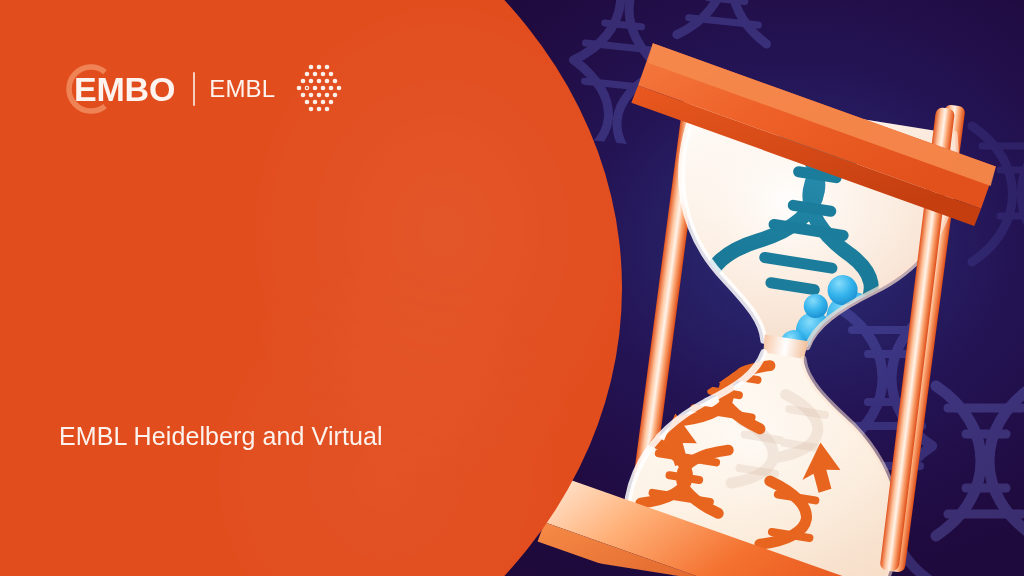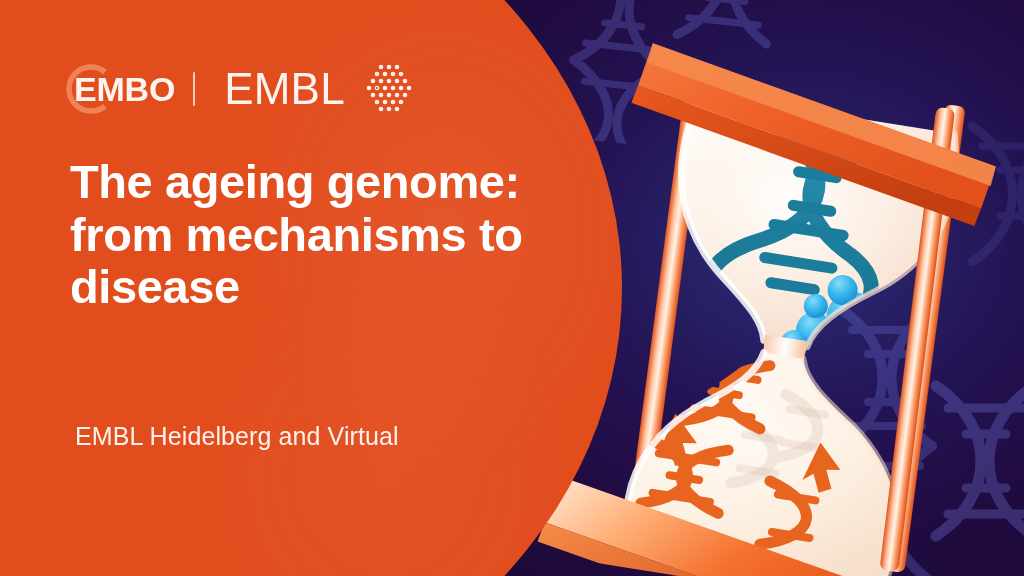--- a/index.html
+++ b/index.html
@@ -71,41 +71,41 @@
   #emboText {
     position:relative; z-index:2;
     color:#fdf4ef; font-weight:bold; font-size:34px; letter-spacing:-0.2px;
     line-height:1; padding-left:8px;
   }
   #logoDivider {
     width:2px; height:34px; background:#f6ddd0; opacity:.9;
     margin:0 14px 0 18px; border-radius:1px;
   }
   #emblText {
-    color:#fdf4ef; font-size:44px; letter-spacing:.2px; line-height:1;margin-left:15px;
+    color:#fdf4ef; font-size:24px; letter-spacing:.2px; line-height:1;
   }
   #emblHexLogo { margin:0 14px 0 16px; width:56px; height:56px; }
   #emblHexLogo svg { display:block; }
   #symposiumText {
     color:#fdf4ef; font-size:31px; letter-spacing:.1px; line-height:1;
   }
 
   
   #title {
     position:absolute; left:70px; top:156px; width:530px;
     color:#ffffff;
     font-size:47px; font-weight:bold; line-height:1.12;
     letter-spacing:-.4px;
   }
   #dates {
     position:absolute; left:71px; top:355px;
     color:#fdf3ee; font-size:35px; font-weight:normal; letter-spacing:.2px;
   }
   #venue {
-    position:absolute; left:75px; top:422px;
+    position:absolute; left:59px; top:422px;
     color:#fdf3ee; font-size:25px; font-weight:normal; letter-spacing:.1px;
   }
 </style>
 </head>
 <body>
 
 <div id="banner">
 
   <div class="bg-dna" id="bgDnaTop">
     <svg viewBox="0 0 230 210">
@@ -425,17 +425,16 @@
             <circle cx="20" cy="48" r="2.3"></circle>
               <circle cx="28" cy="48" r="2.3"></circle>
               <circle cx="36" cy="48" r="2.3"></circle>
           </g>
           <circle cx="16" cy="27" r="1.1" fill="#E24D1E"></circle>
         </svg>
       </span>
 
     </div>
 
-    <h1 id="title">The ageing genome: from mechanisms to disease</h1>
     <div id="venue">EMBL Heidelberg and Virtual</div>
   </div>
 
 </div>
 
 </body></html>

